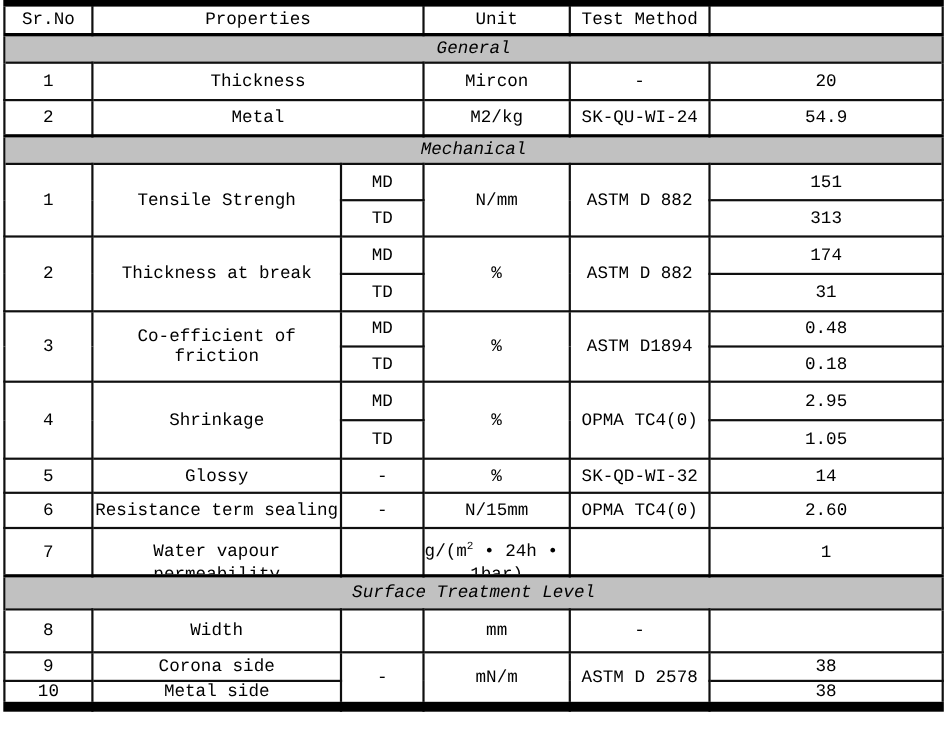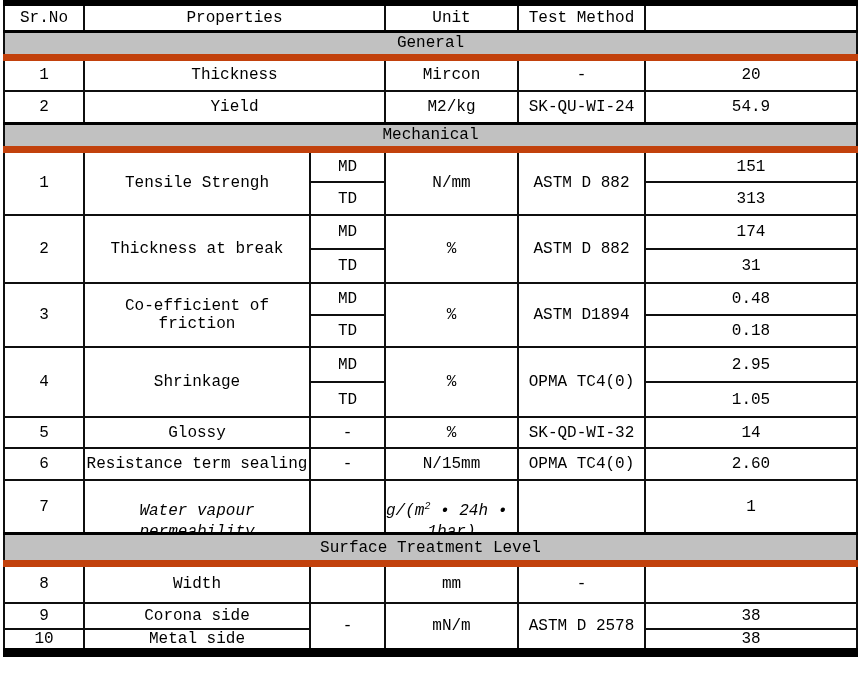--- a/index.html
+++ b/index.html
@@ -33,41 +33,41 @@
     padding: 0;
     text-align: center;
     vertical-align: middle;
     font-size: 16px;
     letter-spacing: 0px;
     overflow: hidden;
   }
   tr.bar td {
     background: #c1c1c1;
     border-top: 3px solid #000000;
-    border-bottom: 7px solid #c2410c;
+    border-bottom: 1px solid #c2410c;
+    font-style: italic;
   }
   
   .h24 { height: 24px; }
   .h26 { height: 26px; }
   .h28 { height: 28px; }
   .h30 { height: 30px; }
   .h31 { height: 31px; }
   .h32 { height: 32px; }
   .h33 { height: 33px; }
   .h34 { height: 34px; }
   .h35 { height: 35px; }
   .h39 { height: 39px; }
   
   td.cliptop { vertical-align: top; }
   .clipbox {
     height: 31px;
     overflow: hidden;
     line-height: 21px;
-    padding-top: 20px;
-    font-style: italic;
+    padding-top: 10px;
   }
   .unitcell {
     font-size: 14px;
     white-space: nowrap;
   }
   .unitcell sup {
     font-size: 10px;
     line-height: 0;
   }
 </style>
@@ -101,21 +101,21 @@
       <tr class="h34">
         <td>1</td>
         <td colspan="2">Thickness</td>
         <td>Mircon</td>
         <td>-</td>
         <td>20</td>
       </tr>
 
       <tr class="h32">
         <td>2</td>
-        <td colspan="2">Yield</td>
+        <td colspan="2">Metal</td>
         <td>M2/kg</td>
         <td>SK-QU-WI-24</td>
         <td>54.9</td>
       </tr>
 
       <tr class="bar h26">
         <td colspan="6">Mechanical</td>
       </tr>
 
       <tr class="h33">

